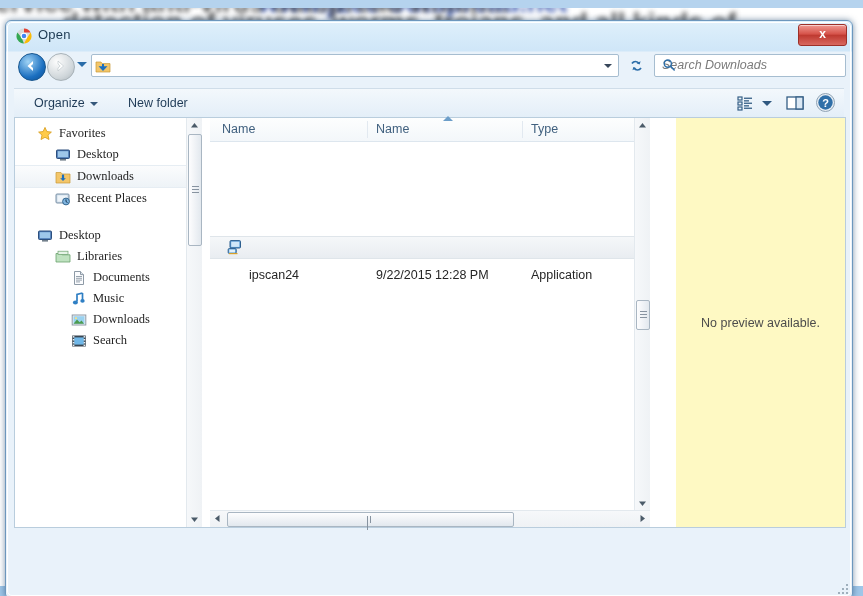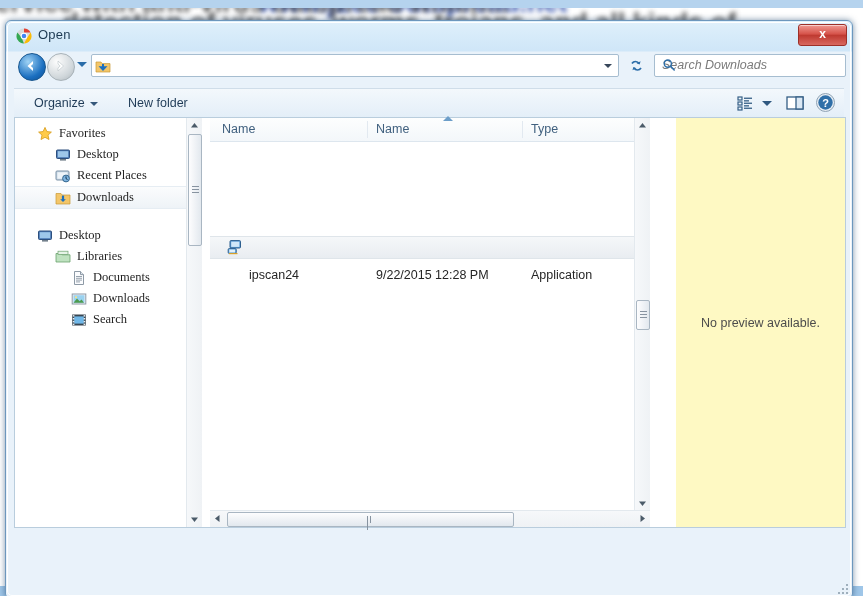--- a/index.html
+++ b/index.html
@@ -255,36 +255,36 @@
             <span class="nl">Favorites</span>
           </div>
           <div class="nav-row lvl1">
             <span class="ni"><svg width="16" height="16" viewBox="0 0 16 16">
                 <rect x="1.5" y="3" width="13" height="8.5" rx="1" fill="#4a79b5" stroke="#2d4f7d"></rect>
                 <rect x="2.8" y="4.2" width="10.4" height="6" fill="#9ec7ea"></rect>
                 <rect x="5" y="12" width="6" height="1.6" fill="#73808c"></rect>
               </svg></span>
             <span class="nl">Desktop</span>
           </div>
+          <div class="nav-row lvl1 sel">
+            <span class="ni"><svg width="16" height="16" viewBox="0 0 16 16">
+                <path d="M1 3.5h5l1.1 1.5H15v9H1z" fill="#f3c66a" stroke="#c99a34" stroke-width=".7"></path>
+                <path d="M8 5.6v4.4" stroke="#1d6fbf" stroke-width="2.2"></path>
+                <path d="M8 12 5.2 9.2h5.6z" fill="#1d6fbf"></path>
+              </svg></span>
+            <span class="nl">Downloads</span>
+          </div>
           <div class="nav-row lvl1">
             <span class="ni"><svg width="16" height="16" viewBox="0 0 16 16">
                 <rect x="1" y="3" width="13" height="9" rx="1" fill="#c7d6e4" stroke="#7d93a8"></rect>
                 <rect x="2.4" y="4.3" width="10" height="6.4" fill="#eef4f9"></rect>
                 <circle cx="11" cy="10.5" r="3.4" fill="#7fb4e0" stroke="#35678f"></circle>
                 <path d="M11 8.4v2.2l1.5.9" stroke="#14344f" stroke-width="1" fill="none"></path>
               </svg></span>
             <span class="nl">Recent Places</span>
-          </div>
-          <div class="nav-row lvl1 sel">
-            <span class="ni"><svg width="16" height="16" viewBox="0 0 16 16">
-                <path d="M1 3.5h5l1.1 1.5H15v9H1z" fill="#f3c66a" stroke="#c99a34" stroke-width=".7"></path>
-                <path d="M8 5.6v4.4" stroke="#1d6fbf" stroke-width="2.2"></path>
-                <path d="M8 12 5.2 9.2h5.6z" fill="#1d6fbf"></path>
-              </svg></span>
-            <span class="nl">Downloads</span>
           </div>
           <div style="height: 16px;"></div>
           <div class="nav-row lvl0">
             <span class="ni"><svg width="16" height="16" viewBox="0 0 16 16">
                 <rect x="1.5" y="3" width="13" height="8.5" rx="1" fill="#4a79b5" stroke="#2d4f7d"></rect>
                 <rect x="2.8" y="4.2" width="10.4" height="6" fill="#9ec7ea"></rect>
                 <rect x="5" y="12" width="6" height="1.6" fill="#73808c"></rect>
               </svg></span>
             <span class="nl">Desktop</span>
           </div>
@@ -297,20 +297,29 @@
           </div>
           <div class="nav-row lvl2">
             <span class="ni"><svg width="16" height="16" viewBox="0 0 16 16">
                 <path d="M3.5 1.5h6L12.5 4.6V14.5h-9z" fill="#fbfcfe" stroke="#8e9aa6"></path>
                 <path d="M9.5 1.5V4.6h3" fill="#dde5ec" stroke="#8e9aa6"></path>
                 <g stroke="#7d8b99" stroke-width=".8">
                   <path d="M5 6.5h6M5 8.3h6M5 10.1h6M5 11.9h4"></path>
                 </g>
               </svg></span>
             <span class="nl">Documents</span>
+          </div>
+          <div class="nav-row lvl2">
+            <span class="ni"><svg width="16" height="16" viewBox="0 0 16 16">
+                <path d="M11.5 2 6 3.4v7.1" stroke="#2f7fc4" stroke-width="1.7" fill="none"></path>
+                <ellipse cx="4.4" cy="11.4" rx="2.5" ry="2" fill="#2f7fc4"></ellipse>
+                <ellipse cx="11.5" cy="9.9" rx="2.2" ry="1.8" fill="#2f7fc4"></ellipse>
+                <path d="M11.5 2v7.9" stroke="#2f7fc4" stroke-width="1.7"></path>
+              </svg></span>
+            <span class="nl">Music</span>
           </div>
           <div class="nav-row lvl2">
             <span class="ni"><svg width="16" height="16" viewBox="0 0 16 16">
                 <rect x="1.2" y="3" width="13.6" height="10" fill="#eef3f8" stroke="#8e9aa6"></rect>
                 <rect x="2.5" y="4.2" width="11" height="7.6" fill="#9ad2f0"></rect>
                 <path d="M2.5 11.8 6 7.4l2.6 2.9 2-1.8 2.4 3.3z" fill="#4d9b4f"></path>
                 <circle cx="5" cy="6.2" r="1" fill="#ffe479"></circle>
               </svg></span>
             <span class="nl">Downloads</span>
           </div>

